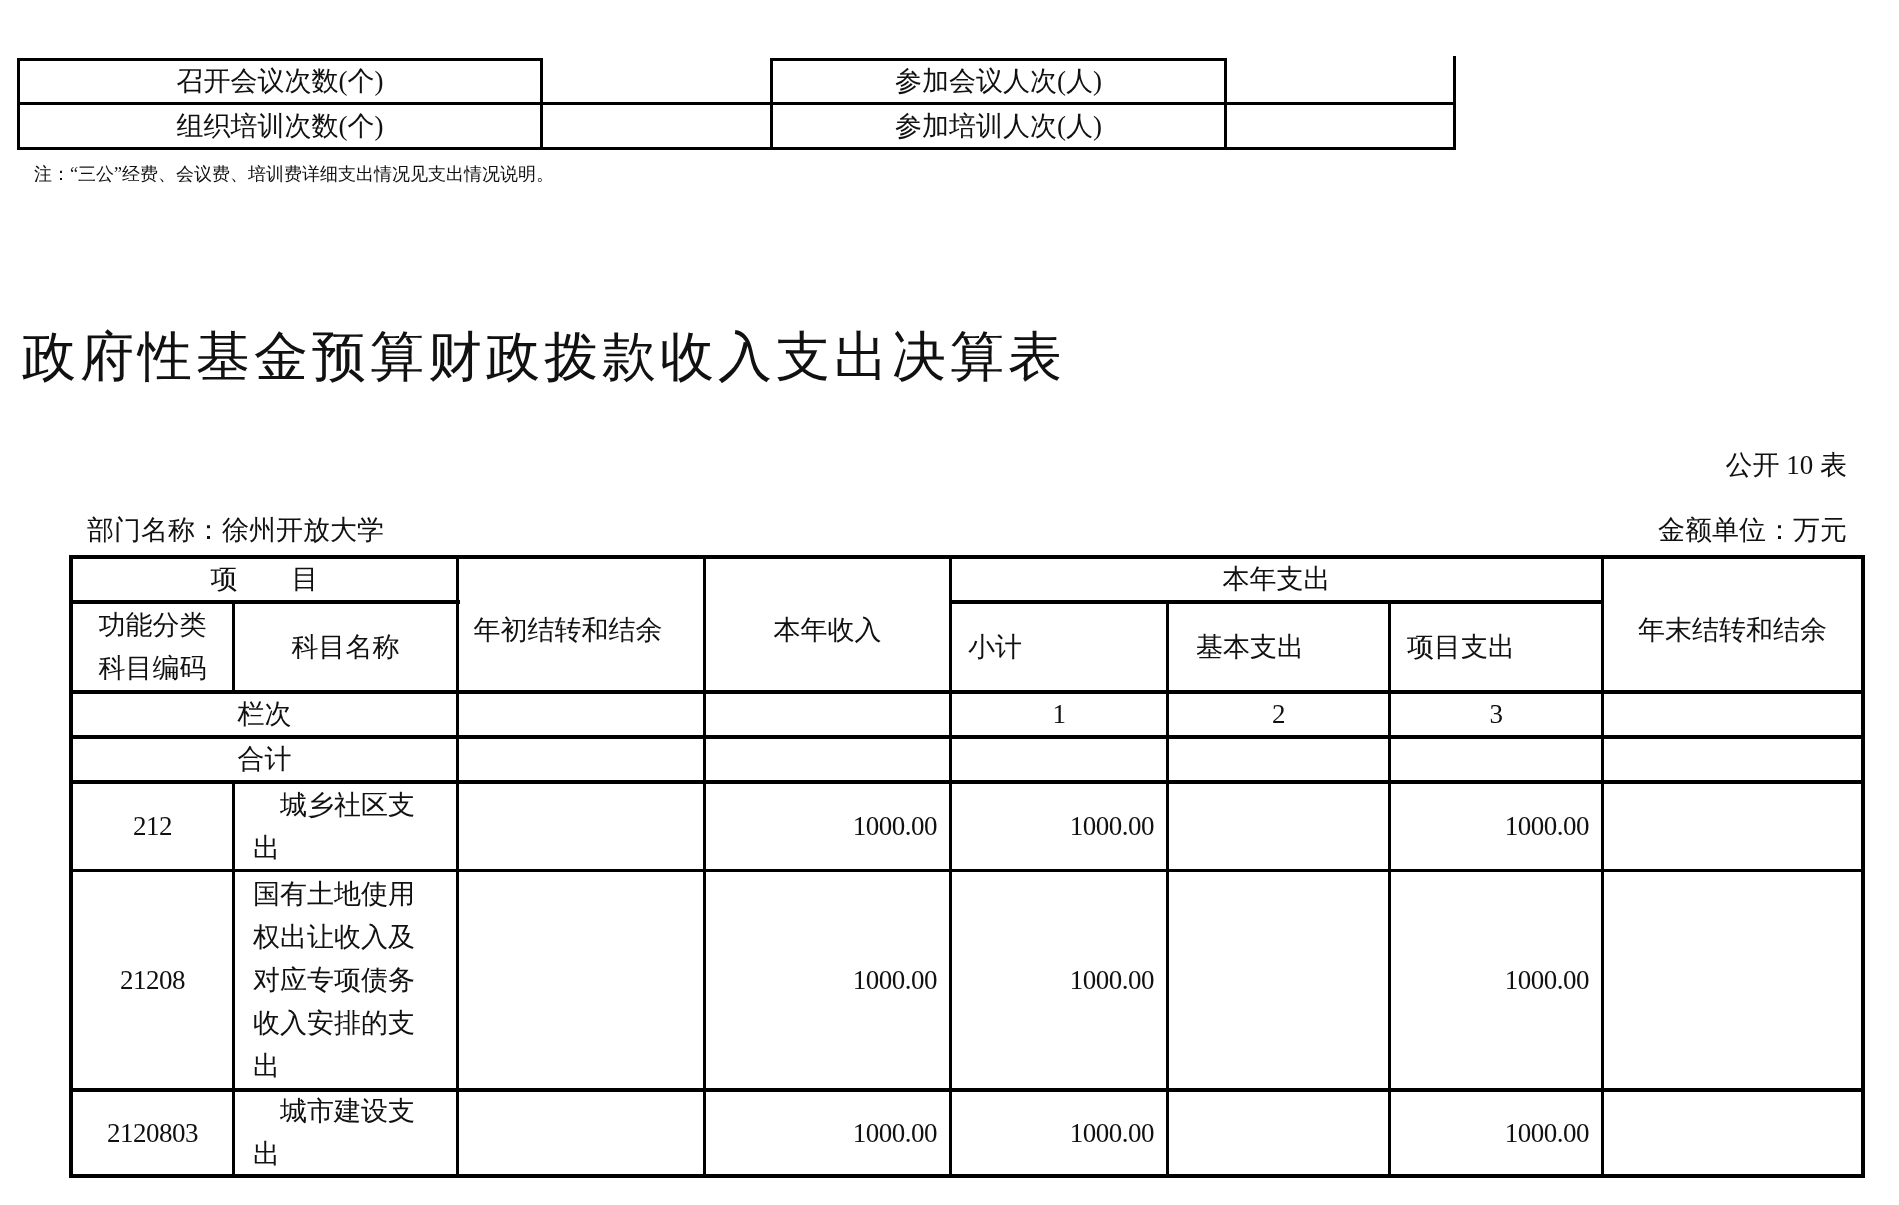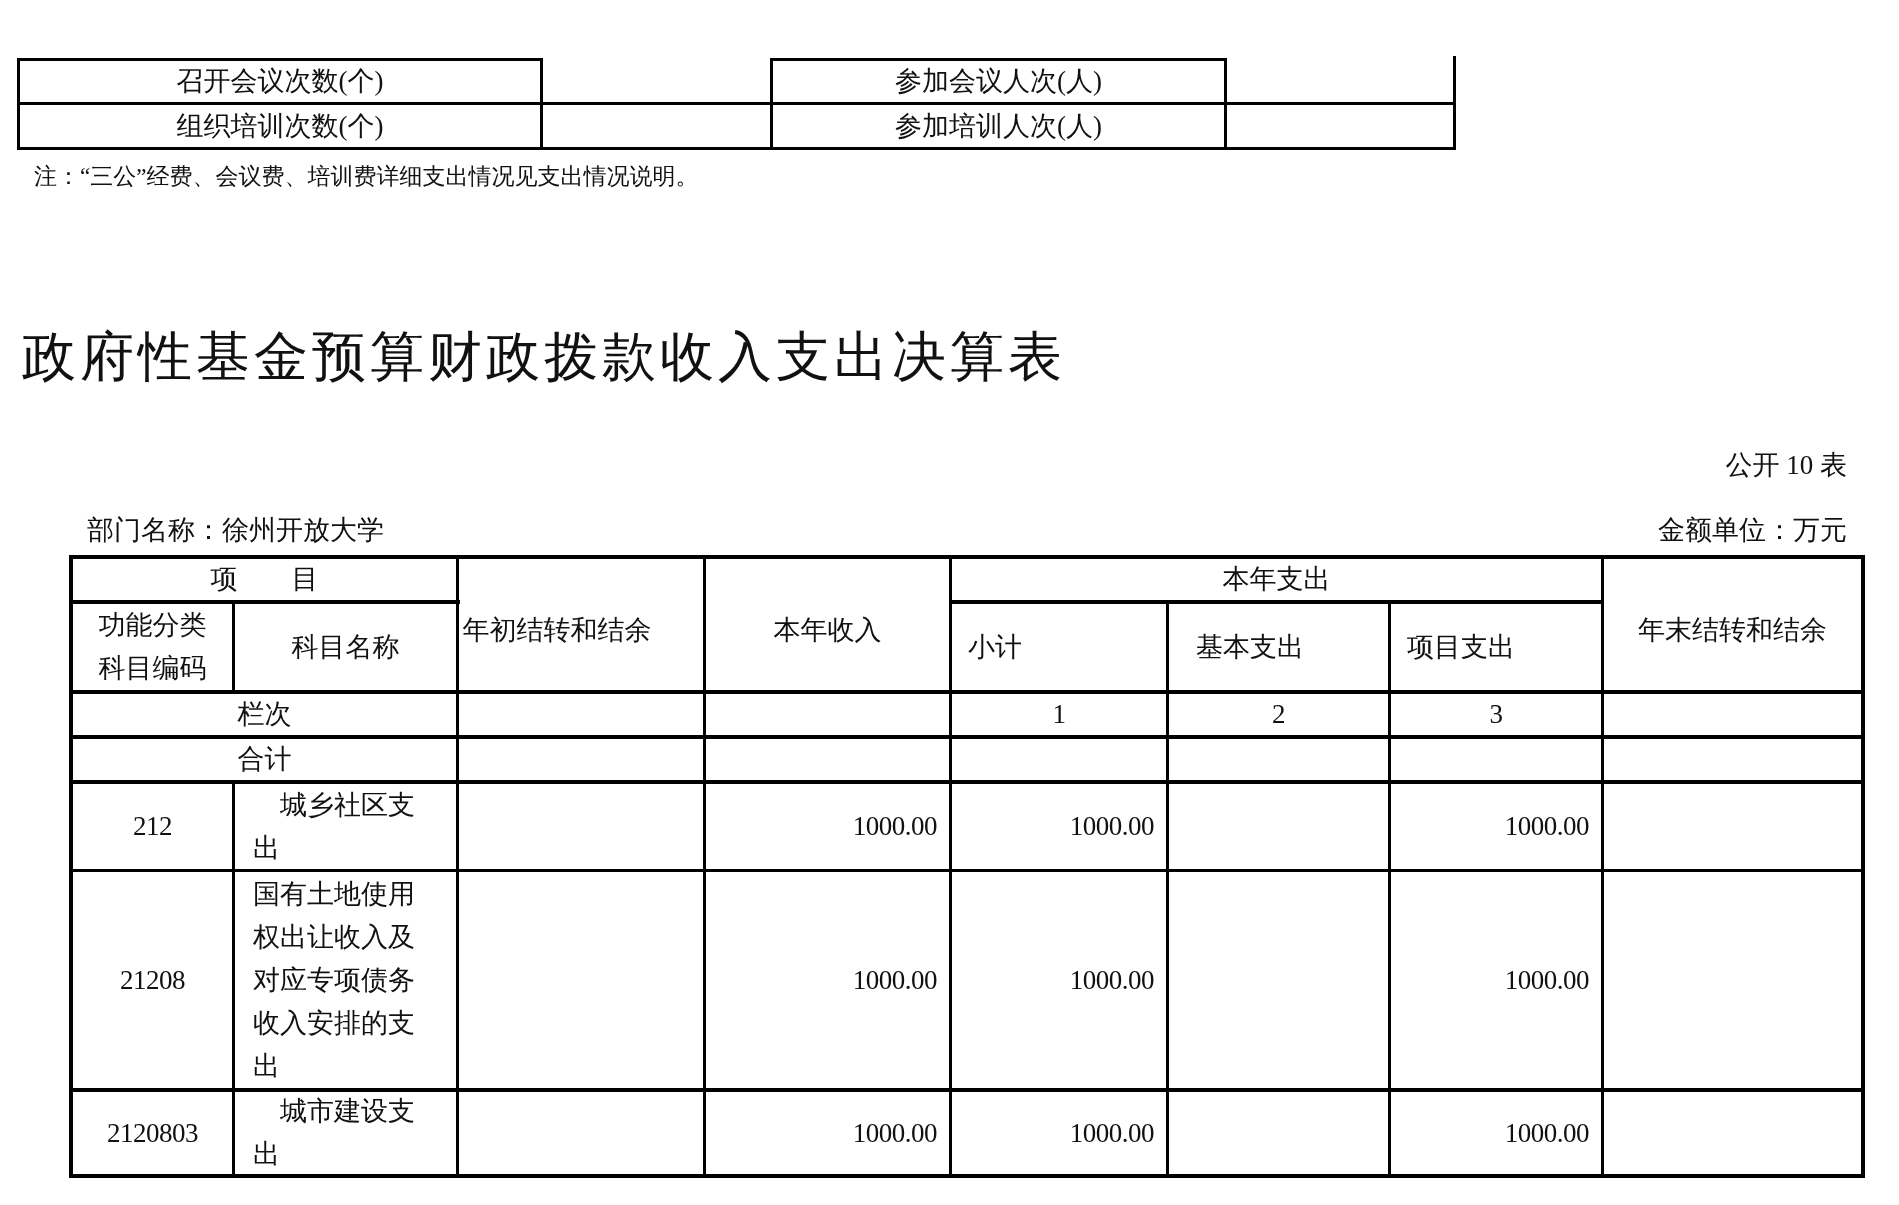--- a/index.html
+++ b/index.html
@@ -38,21 +38,21 @@
   <div class="cell c-center" style="left:543px; top:61px; width:227px; height:41px;"></div>
   <div class="cell c-center" style="left:773px; top:61px; width:451px; height:41px;border-radius:15px;">参加会议人次(人)</div>
   <div class="cell c-center" style="left:1227px; top:61px; width:226px; height:41px;"></div>
 
   <div class="cell c-center" style="left:20px; top:105px; width:520px; height:42px;">组织培训次数(个)</div>
   <div class="cell c-center" style="left:543px; top:105px; width:227px; height:42px;"></div>
   <div class="cell c-center" style="left:773px; top:105px; width:451px; height:42px;">参加培训人次(人)</div>
   <div class="cell c-center" style="left:1227px; top:105px; width:226px; height:42px;"></div>
 </div>
 
-<div class="txt" style="left:34px; top:165px; font-size:23px;">注：“三公”经费、会议费、培训费详细支出情况见支出情况说明。</div>
+<div class="txt" style="left:34px; top:165px; font-size:18px;">注：“三公”经费、会议费、培训费详细支出情况见支出情况说明。</div>
 
 <div class="txt title" style="left:0; width:1899px; top:330px; text-align:left; padding-left:22px; box-sizing:border-box;">政府性基金预算财政拨款收入支出决算表</div>
 <div class="txt" style="right:52px; top:452px;">公开 10 表</div>
 <div class="txt" style="left:87px; top:517px;">部门名称：徐州开放大学</div>
 <div class="txt" style="right:52px; top:517px;">金额单位：万元</div>
 
 <div>
 
   <div class="hl" style="left:70px; top:555px; width:1795px; height:4px;"></div>
   <div class="hl" style="left:70px; top:600px; width:390px; height:4px;"></div>
@@ -71,21 +71,21 @@
   <div class="vl" style="left:703px; top:555px; height:623px;"></div>
   <div class="vl" style="left:949px; top:555px; height:623px;"></div>
   <div class="vl" style="left:1166px; top:602px; height:576px;"></div>
   <div class="vl" style="left:1388px; top:602px; height:576px;"></div>
   <div class="vl" style="left:1601px; top:555px; height:623px;"></div>
   <div class="vl" style="left:1861px; top:555px; height:623px; width:4px;"></div>
 
   <div class="cell c-center" style="left:73px; top:559px; width:383px; height:41px;">项　　目</div>
   <div class="cell c-center wrap" style="left:73px; top:604px; width:159px; height:86px; padding:0 22px; line-height:43px;">功能分类科目编码</div>
   <div class="cell c-center" style="left:235px; top:604px; width:221px; height:86px;">科目名称</div>
-  <div class="cell c-center" style="left:435px; top:559px; width:244px; height:131px; align-items:flex-start; padding-top:50px;">年初结转和结余</div>
+  <div class="cell c-center" style="left:446px; top:559px; width:244px; height:131px; align-items:flex-start; padding-top:50px;">年初结转和结余</div>
   <div class="cell c-center" style="left:706px; top:559px; width:243px; height:131px; align-items:flex-start; padding-top:50px;">本年收入</div>
   <div class="cell c-center" style="left:952px; top:559px; width:649px; height:41px;text-align:center;">本年支出</div>
   <div class="cell c-left" style="left:952px; top:604px; width:214px; height:86px;">小计</div>
   <div class="cell c-left" style="left:1180px; top:604px; width:219px; height:86px;">基本支出</div>
   <div class="cell c-left" style="left:1391px; top:604px; width:210px; height:86px;">项目支出</div>
   <div class="cell c-center" style="left:1604px; top:559px; width:257px; height:131px; align-items:flex-start; padding-top:50px;">年末结转和结余</div>
 
   <div class="cell c-center" style="left:73px; top:694px; width:383px; height:41px;">栏次</div>
   <div class="cell c-center" style="left:459px; top:694px; width:244px; height:41px;"></div>
   <div class="cell c-center" style="left:706px; top:694px; width:243px; height:41px;"></div>

